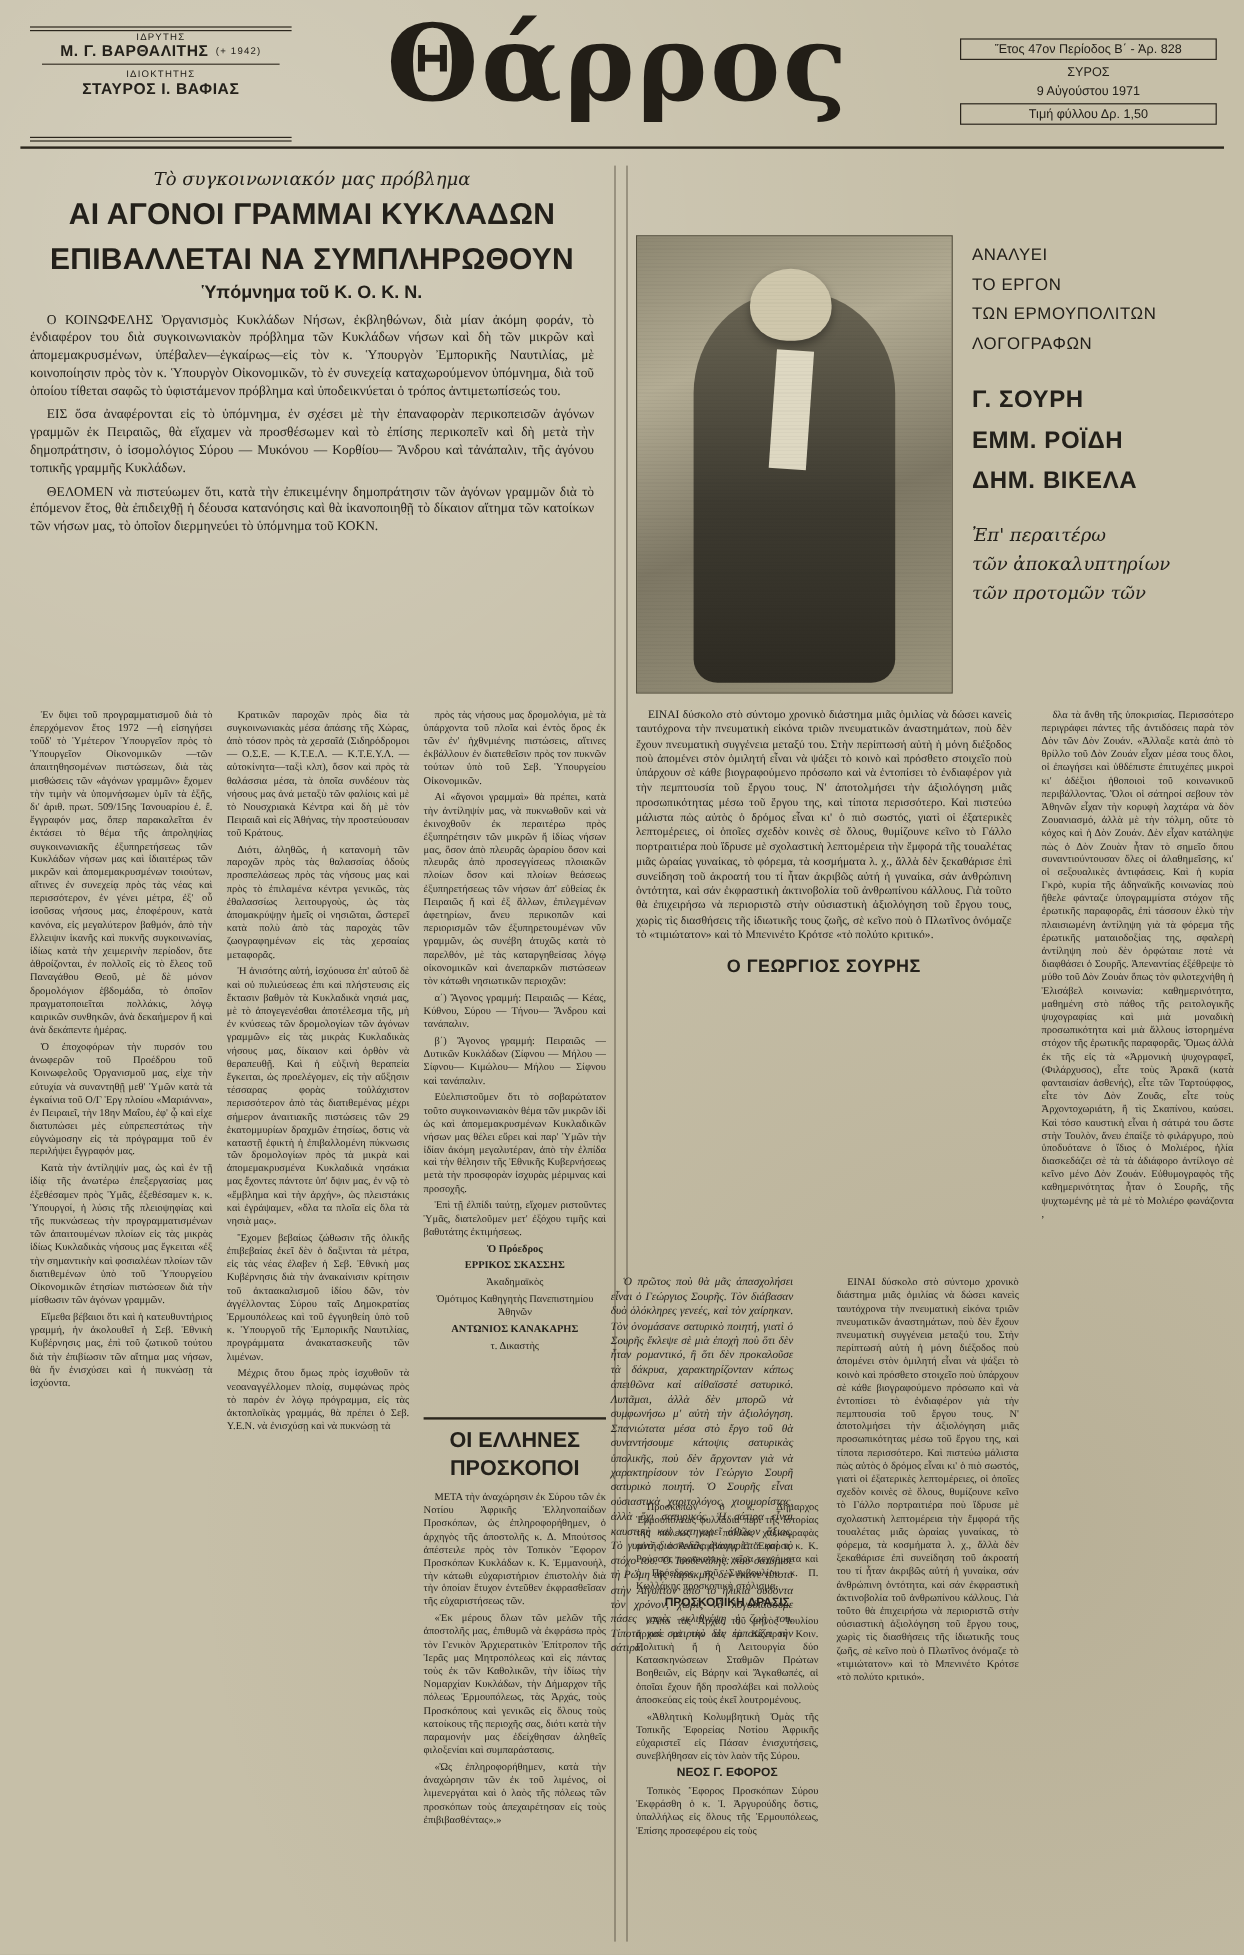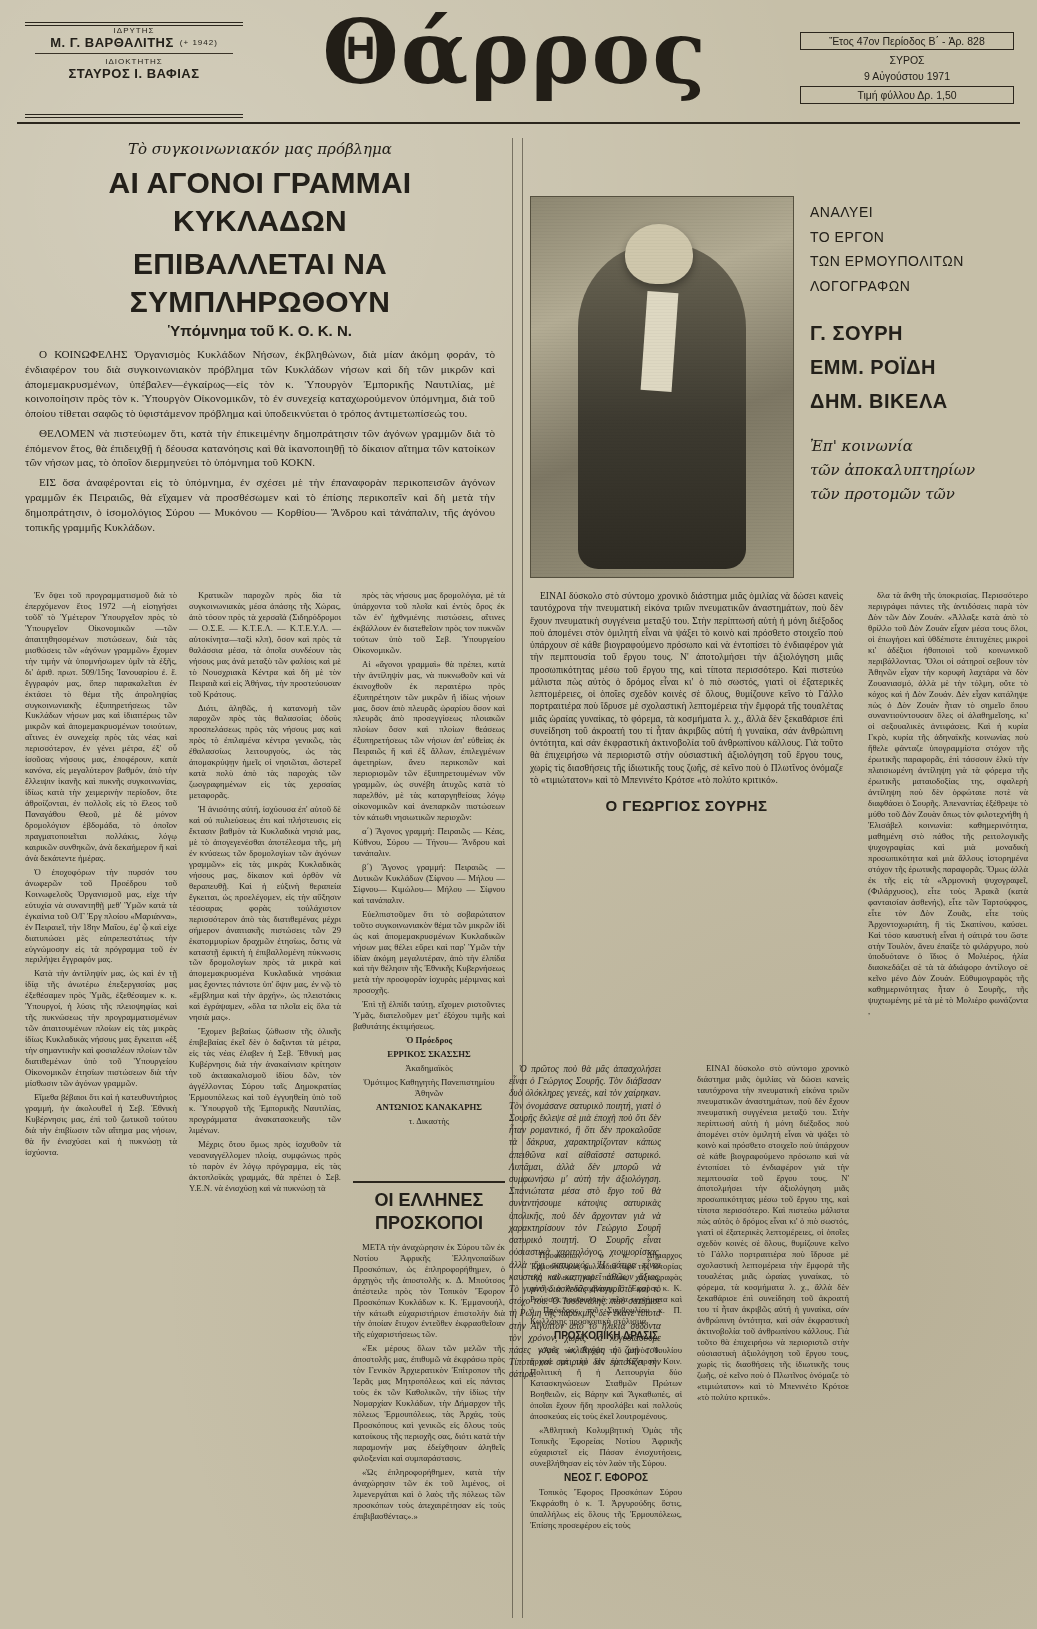--- a/index.html
+++ b/index.html
@@ -44,21 +44,21 @@
   }
   .mh-right .bx{border:1px solid #2b261d;padding:2px 0;margin-bottom:4px;}
   .mh-right .ln{margin:4px 0;}
 
   
   .content{position:absolute;left:8px;top:124px;right:8px;bottom:0;}
   .col-rule{position:absolute;top:0;bottom:0;width:1px;background:#4a4337;opacity:.65;}
 
   h1.lead{
     font-family:"Liberation Sans", sans-serif;
-    font-size:30px;font-weight:bold;text-align:center;line-height:1.25;
+    font-size:25px;font-weight:bold;text-align:center;line-height:1.25;
     margin:6px 0 2px;letter-spacing:.2px;
   }
   .kicker{
     font-family:"DejaVu Serif", serif;
     font-size:15px;text-align:center;font-style:italic;margin:2px 0 4px;
   }
   .sub{
     font-family:"Liberation Sans", sans-serif;font-size:15px;font-weight:bold;
     text-align:center;margin:0 0 8px;
   }
@@ -159,22 +159,22 @@
     <div class="col-rule" style="left:487px;top:0;height:1480px;"></div>
     <div class="col-rule" style="left:497px;top:0;height:1480px;"></div>
 
     <div style="position:absolute;left:0;top:0;width:470px;">
       <div class="kicker">Τὸ συγκοινωνιακόν μας πρόβλημα</div>
       <h1 class="lead">ΑΙ ΑΓΟΝΟΙ ΓΡΑΜΜΑΙ ΚΥΚΛΑΔΩΝ</h1>
       <h1 class="lead">ΕΠΙΒΑΛΛΕΤΑΙ ΝΑ ΣΥΜΠΛΗΡΩΘΟΥΝ</h1>
       <div class="sub">Ὑπόμνημα τοῦ Κ. Ο. Κ. Ν.</div>
       <div class="body-text">
         <p>Ο ΚΟΙΝΩΦΕΛΗΣ Ὀργανισμὸς Κυκλάδων Νήσων, ἐκβληθώνων, διὰ μίαν ἀκόμη φοράν, τὸ ἐνδιαφέρον του διὰ συγκοινωνιακὸν πρόβλημα τῶν Κυκλάδων νήσων καὶ δὴ τῶν μικρῶν καὶ ἀπομεμακρυσμένων, ὑπέβαλεν—ἐγκαίρως—εἰς τὸν κ. Ὑπουργὸν Ἐμπορικῆς Ναυτιλίας, μὲ κοινοποίησιν πρὸς τὸν κ. Ὑπουργὸν Οἰκονομικῶν, τὸ ἐν συνεχείᾳ καταχωρούμενον ὑπόμνημα, διὰ τοῦ ὁποίου τίθεται σαφῶς τὸ ὑφιστάμενον πρόβλημα καὶ ὑποδεικνύεται ὁ τρόπος ἀντιμετωπίσεώς του.</p>
+        <p>ΕΙΣ ὅσα ἀναφέρονται εἰς τὸ ὑπόμνημα, ἐν σχέσει μὲ τὴν ἐπαναφορὰν περικοπεισῶν ἀγόνων γραμμῶν ἐκ Πειραιῶς, θὰ εἴχαμεν νὰ προσθέσωμεν καὶ τὸ ἐπίσης περικοπεῖν καὶ δὴ μετὰ τὴν δημοπράτησιν, ὁ ἰσομολόγιος Σύρου — Μυκόνου — Κορθίου— Ἄνδρου καὶ τἀνάπαλιν, τῆς ἀγόνου τοπικῆς γραμμῆς Κυκλάδων.</p>
         <p>ΘΕΛΟΜΕΝ νὰ πιστεύωμεν ὅτι, κατὰ τὴν ἐπικειμένην δημοπράτησιν τῶν ἀγόνων γραμμῶν διὰ τὸ ἐπόμενον ἔτος, θὰ ἐπιδειχθῇ ἡ δέουσα κατανόησις καὶ θὰ ἱκανοποιηθῇ τὸ δίκαιον αἴτημα τῶν κατοίκων τῶν νήσων μας, τὸ ὁποῖον διερμηνεύει τὸ ὑπόμνημα τοῦ ΚΟΚΝ.</p>
-        <p>ΕΙΣ ὅσα ἀναφέρονται εἰς τὸ ὑπόμνημα, ἐν σχέσει μὲ τὴν ἐπαναφορὰν περικοπεισῶν ἀγόνων γραμμῶν ἐκ Πειραιῶς, θὰ εἴχαμεν νὰ προσθέσωμεν καὶ τὸ ἐπίσης περικοπεῖν καὶ δὴ μετὰ τὴν δημοπράτησιν, ὁ ἰσομολόγιος Σύρου — Μυκόνου — Κορθίου— Ἄνδρου καὶ τἀνάπαλιν, τῆς ἀγόνου τοπικῆς γραμμῆς Κυκλάδων.</p>
       </div>
     </div>
 
     <div style="position:absolute;left:0;top:452px;width:152px;" class="micro-text">
       <p>Ἐν ὄψει τοῦ προγραμματισμοῦ διὰ τὸ ἐπερχόμενον ἔτος 1972 —ἡ εἰσηγήσει τοῦδ' τὸ Ὑμέτερον Ὑπουργεῖον πρὸς τὸ Ὑπουργεῖον Οἰκονομικῶν —τῶν ἀπαιτηθησομένων πιστώσεων, διὰ τὰς μισθώσεις τῶν «ἀγόνων γραμμῶν» ἔχομεν τὴν τιμὴν νὰ ὑπομνήσωμεν ὑμῖν τὰ ἑξῆς, δι' ἀριθ. πρωτ. 509/15ης Ἰανουαρίου ἐ. ἔ. ἔγγραφόν μας, ὅπερ παρακαλεῖται ἐν ἐκτάσει τὸ θέμα τῆς ἀπροληψίας συγκοινωνιακῆς ἐξυπηρετήσεως τῶν Κυκλάδων νήσων μας καὶ ἰδιαιτέρως τῶν μικρῶν καὶ ἀπομεμακρυσμένων τοιούτων, αἵτινες ἐν συνεχείᾳ πρὸς τὰς νέας καὶ περισσότερον, ἐν γένει μέτρα, ἐξ' οὗ ἰσοῦσας νήσους μας, ἐποφέρουν, κατὰ κανόνα, εἰς μεγαλύτερον βαθμόν, ἀπὸ τὴν ἔλλειψιν ἱκανῆς καὶ πυκνῆς συγκοινωνίας, ἰδίως κατὰ τὴν χειμερινὴν περίοδον, ὅτε ἀθροίζονται, ἐν πολλοῖς εἰς τὸ ἔλεος τοῦ Παναγάθου Θεοῦ, μὲ δὲ μόνον δρομολόγιον ἑβδομάδα, τὸ ὁποῖον πραγματοποιεῖται πολλάκις, λόγῳ καιρικῶν συνθηκῶν, ἀνὰ δεκαήμερον ἤ καὶ ἀνὰ δεκάπεντε ἡμέρας.</p>
       <p>Ὁ ἐποχοφόρων τὴν πυρσόν του ἀνωφερῶν τοῦ Προέδρου τοῦ Κοινωφελοῦς Ὀργανισμοῦ μας, εἰχε τὴν εὐτυχία νὰ συναντηθῇ μεθ' Ὑμῶν κατὰ τὰ ἐγκαίνια τοῦ Ο/Γ Ἐργ πλοίου «Μαριάννα», ἐν Πειραιεῖ, τὴν 18ην Μαΐου, ἐφ' ᾧ καὶ εἰχε διατυπώσει μὲς εὐπρεπεστάτως τὴν εὐγνώμοσην εἰς τὰ πρόγραμμα τοῦ ἐν περιλήψει ἔγγραφόν μας.</p>
       <p>Κατὰ τὴν ἀντίληψίν μας, ὡς καὶ ἐν τῇ ἰδίᾳ τῆς ἀνωτέρω ἐπεξεργασίας μας ἐξεθέσαμεν πρὸς Ὑμᾶς, ἐξεθέσαμεν κ. κ. Ὑπουργοί, ἡ λύσις τῆς πλειοψηφίας καὶ τῆς πυκνώσεως τὴν προγραμματισμένων τῶν ἀπαιτουμένων πλοίων εἰς τὰς μικρὰς ἰδίως Κυκλαδικὰς νήσους μας ἔγκειται «ἐξ τὴν σημαντικὴν καὶ φοσιαλέων πλοίων τῶν διατιθεμένων ὑπὸ τοῦ Ὑπουργείου Οἰκονομικῶν ἐτησίων πιστώσεων διὰ τὴν μίσθωσιν τῶν ἀγόνων γραμμῶν.</p>
       <p>Εἴμεθα βέβαιοι ὅτι καὶ ἡ κατευθυντήριος γραμμή, ἡν ἀκολουθεῖ ἡ Σεβ. Ἐθνικὴ Κυβέρνησις μας, ἐπὶ τοῦ ζωτικοῦ τούτου διὰ τὴν ἐπιβίωσιν τῶν αἴτημα μας νήσων, θὰ ἤν ἐνισχύσει καὶ ἡ πυκνώσῃ τὰ ἰσχύοντα.</p>
     </div>
 
@@ -236,21 +236,21 @@
         <div>ΤΟ ΕΡΓΟΝ</div>
         <div>ΤΩΝ ΕΡΜΟΥΠΟΛΙΤΩΝ</div>
         <div>ΛΟΓΟΓΡΑΦΩΝ</div>
       </div>
       <div class="rnames" style="margin-top:18px;">
         <div>Γ.  ΣΟΥΡΗ</div>
         <div>ΕΜΜ. ΡΟΪΔΗ</div>
         <div>ΔΗΜ. ΒΙΚΕΛΑ</div>
       </div>
       <div class="rtag" style="margin-top:16px;">
-        <div>Ἐπ' κοινωνία</div>
+        <div>Ἐπ' περαιτέρω</div>
         <div>τῶν ἀποκαλυπτηρίων</div>
         <div>τῶν προτομῶν τῶν</div>
       </div>
     </div>
 
     <div style="position:absolute;left:505px;top:452px;width:313px;" class="tiny-text">
       <p>ΕΙΝΑΙ δύσκολο στὸ σύντομο χρονικὸ διάστημα μιᾶς ὁμιλίας νὰ δώσει κανεὶς ταυτόχρονα τὴν πνευματικὴ εἰκόνα τριῶν πνευματικῶν ἀναστημάτων, ποὺ δὲν ἔχουν πνευματικὴ συγγένεια μεταξύ του. Στὴν περίπτωσή αὐτὴ ἡ μόνη διέξοδος ποὺ ἀπομένει στὸν ὁμιλητή εἶναι νὰ ψάξει τὸ κοινὸ καὶ πρόσθετο στοιχεῖο ποὺ ὑπάρχουν σὲ κάθε βιογραφούμενο πρόσωπο καὶ νὰ ἐντοπίσει τὸ ἐνδιαφέρον γιὰ τὴν πεμπτουσία τοῦ ἔργου τους. Ν' ἀποτολμήσει τὴν ἀξιολόγηση μιᾶς προσωπικότητας μέσω τοῦ ἔργου της, καὶ τίποτα περισσότερο. Καὶ πιστεύω μάλιστα πὼς αὐτὸς ὁ δρόμος εἶναι κι' ὁ πιὸ σωστός, γιατὶ οἱ ἐξατερικὲς λεπτομέρειες, οἱ ὁποῖες σχεδὸν κοινὲς σὲ ὅλους, θυμίζουνε κεῖνο τὸ Γάλλο πορτραιτιέρα ποὺ ἴδρυσε μὲ σχολαστικὴ λεπτομέρεια τὴν ἔμφορά τῆς τουαλέτας μιᾶς ὡραίας γυναίκας, τὸ φόρεμα, τὰ κοσμήματα λ. χ., ἄλλὰ δὲν ξεκαθάρισε ἐπὶ συνείδηση τοῦ ἀκροατή του τί ἦταν ἀκριβῶς αὐτή ἡ γυναίκα, σάν ἀνθρώπινη ὀντότητα, καὶ σάν ἐκφραστικὴ ἀκτινοβολία τοῦ ἀνθρωπίνου κάλλους. Γιὰ τοῦτο θὰ ἐπιχειρήσω νὰ περιοριστῶ στὴν οὐσιαστικὴ ἀξιολόγηση τοῦ ἔργου τους, χωρὶς τὶς διασθήσεις τῆς ἰδιωτικῆς τους ζωῆς, σὲ κεῖνο ποὺ ὁ Πλωτῖνος ὀνόμαζε τὸ «τιμιώτατον» καὶ τὸ Μπενινέτο Κρότσε «τὸ πολύτο κριτικό».</p>
       <div class="sechead-sm" style="font-size:15px;margin-top:10px;">Ο ΓΕΩΡΓΙΟΣ ΣΟΥΡΗΣ</div>
     </div>
 

